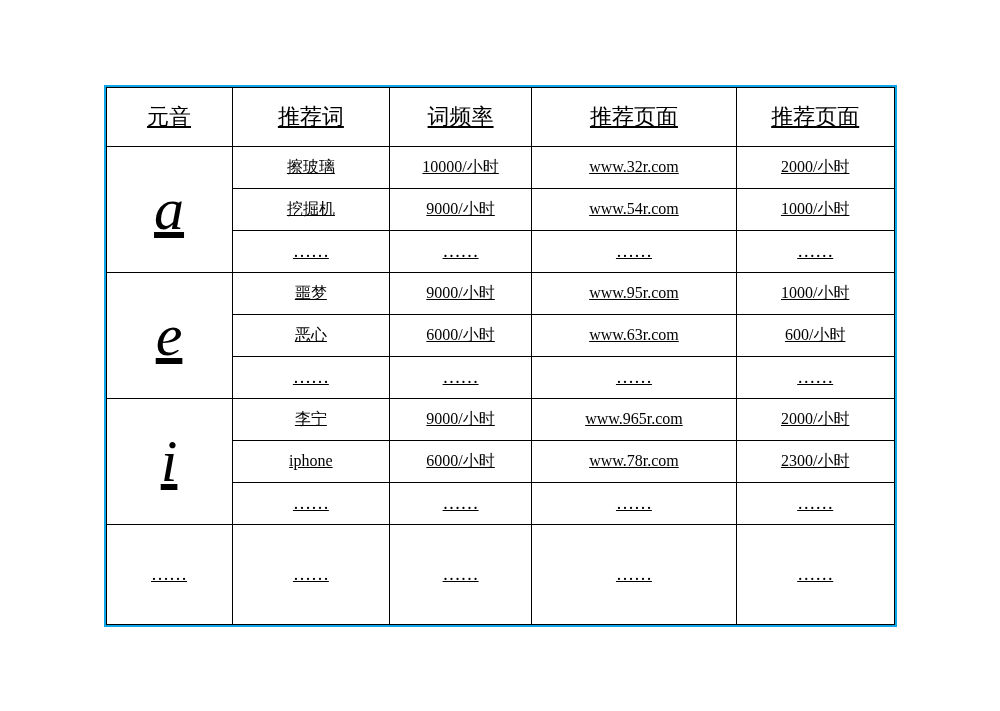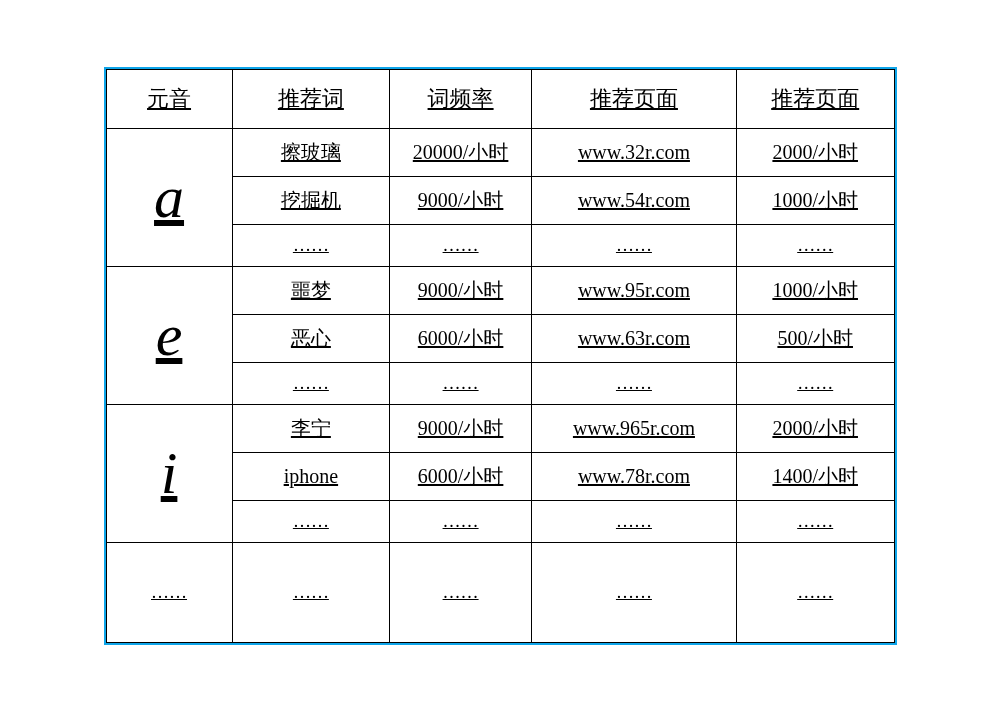--- a/index.html
+++ b/index.html
@@ -29,21 +29,21 @@
       border-collapse: collapse;
       table-layout: fixed;
     }
 
     th, td {
       border: 1px solid #000;
       text-align: center;
       vertical-align: middle;
       padding: 8px 4px;
       font-family: "SimSun", "宋体", serif;
-      font-size: 20px;
+      font-size: 16px;
     }
 
     thead th {
       font-size: 22px;
       font-weight: normal;
       padding: 14px 4px;
     }
 
     .col-vowel {
       width: 16%;
@@ -102,21 +102,21 @@
         <th>推荐词</th>
         <th>词频率</th>
         <th>推荐页面</th>
         <th>推荐页面</th>
       </tr>
     </thead>
     <tbody id="table-body">
     <tr class="group-row">
           <td rowspan="3" class="vowel-cell">a</td>
           <td>擦玻璃</td>
-          <td>20000/小时</td>
+          <td>10000/小时</td>
           <td>www.32r.com</td>
           <td>2000/小时</td>
         </tr>
         <tr class="group-row">
           <td>挖掘机</td>
           <td>9000/小时</td>
           <td>www.54r.com</td>
           <td>1000/小时</td>
         </tr>
         <tr class="group-row">
@@ -129,40 +129,40 @@
           <td rowspan="3" class="vowel-cell">e</td>
           <td>噩梦</td>
           <td>9000/小时</td>
           <td>www.95r.com</td>
           <td>1000/小时</td>
         </tr>
         <tr class="group-row">
           <td>恶心</td>
           <td>6000/小时</td>
           <td>www.63r.com</td>
-          <td>500/小时</td>
+          <td>600/小时</td>
         </tr>
         <tr class="group-row">
           <td class="dots-cell">……</td>
           <td class="dots-cell">……</td>
           <td class="dots-cell">……</td>
           <td class="dots-cell">……</td>
         </tr>
         <tr class="group-row">
           <td rowspan="3" class="vowel-cell">i</td>
           <td>李宁</td>
           <td>9000/小时</td>
           <td>www.965r.com</td>
           <td>2000/小时</td>
         </tr>
         <tr class="group-row">
           <td>iphone</td>
           <td>6000/小时</td>
           <td>www.78r.com</td>
-          <td>1400/小时</td>
+          <td>2300/小时</td>
         </tr>
         <tr class="group-row">
           <td class="dots-cell">……</td>
           <td class="dots-cell">……</td>
           <td class="dots-cell">……</td>
           <td class="dots-cell">……</td>
         </tr>
         <tr class="last-row">
           <td>……</td>
           <td>……</td>

